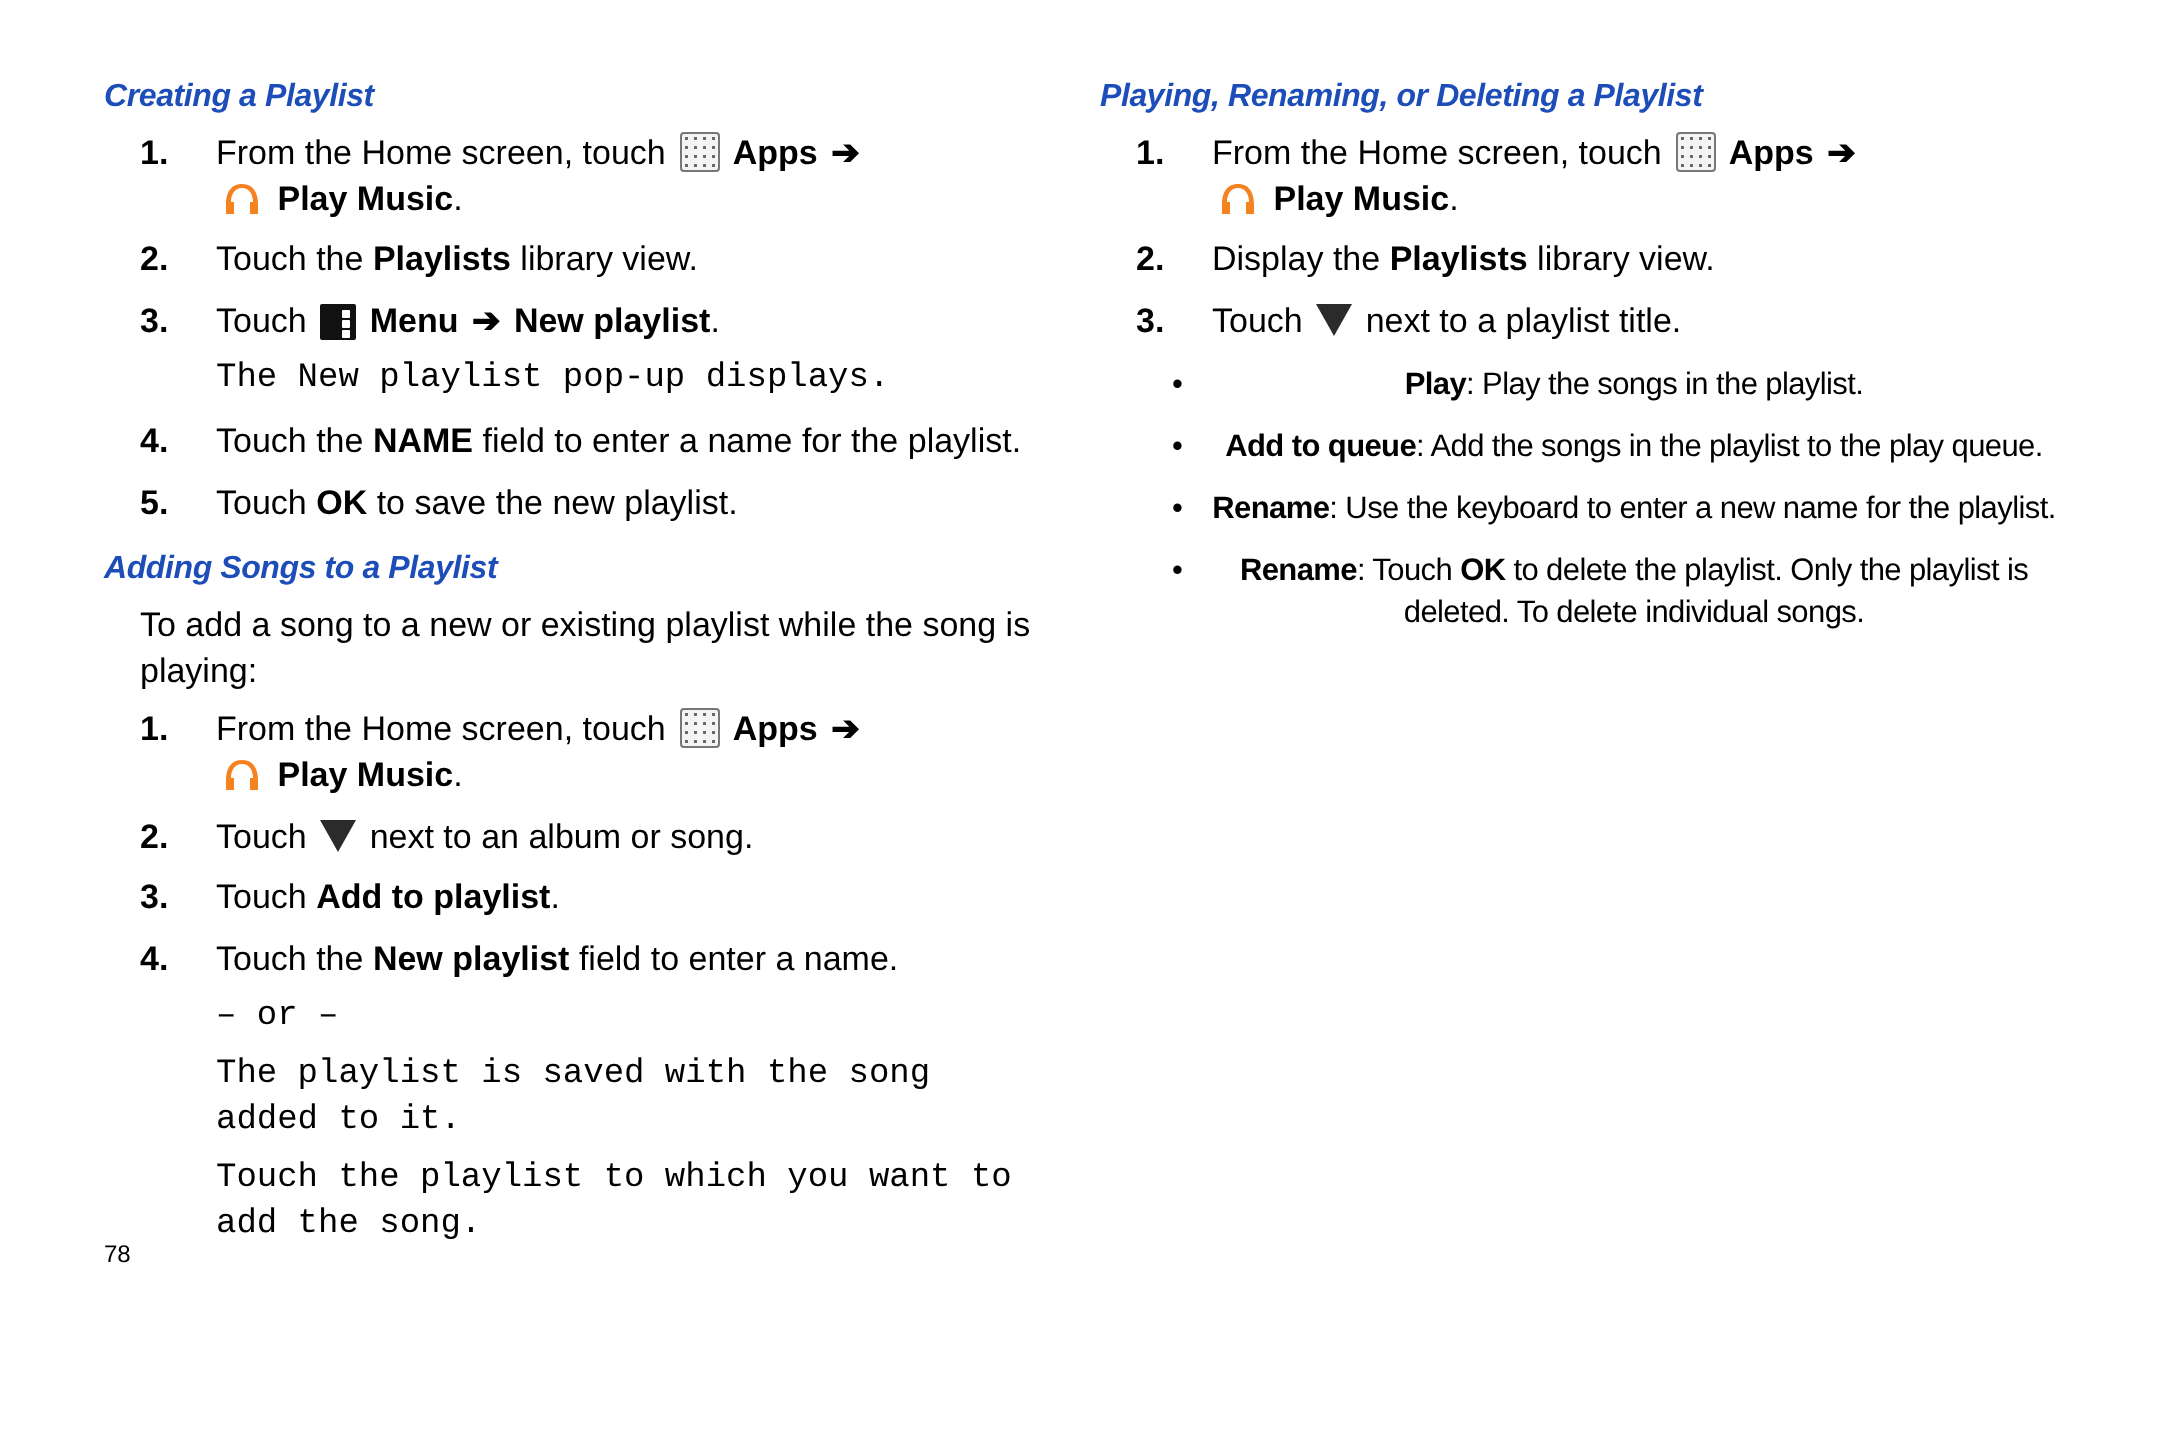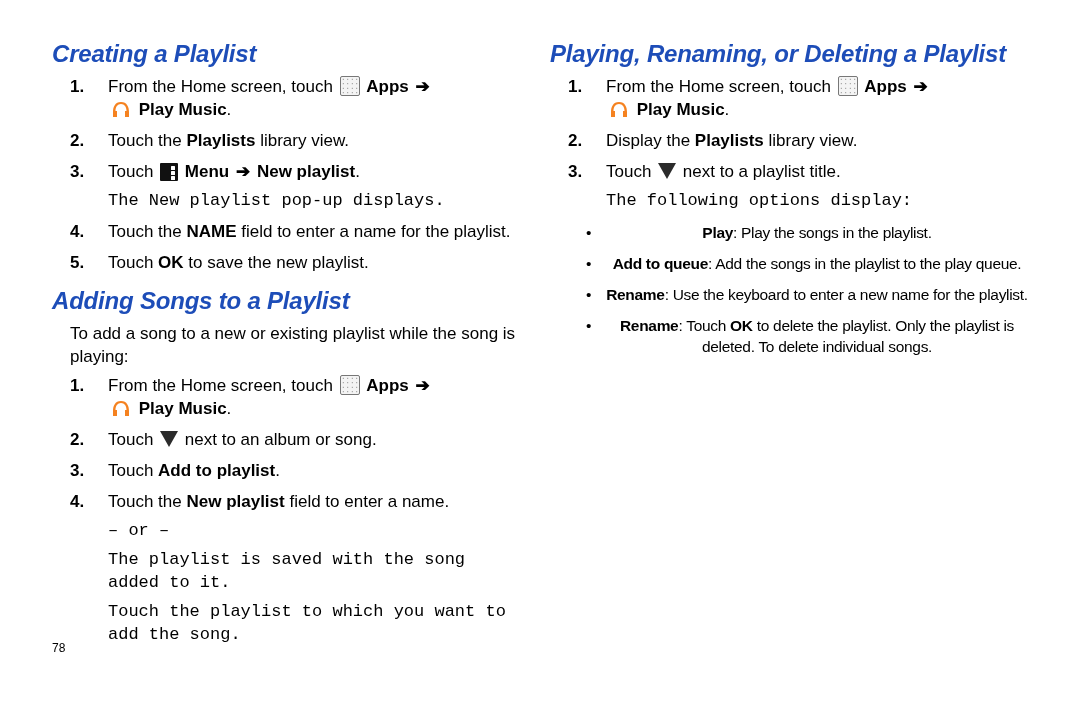--- a/index.html
+++ b/index.html
@@ -27,21 +27,21 @@
     position: relative;
   }
   .col.right {
     padding: 0 24px 0 10px;
   }
   .section-heading {
     font-family: Arial, Helvetica, sans-serif;
     font-weight: 900;
     font-style: italic;
     color: #1d4db8;
-    font-size: 24px;
+    font-size: 16px;
     margin: 0 0 6px 0;
     letter-spacing: -0.2px;
   }
   .intro {
     margin: 4px 0 4px 18px;
   }
   ol.steps {
     list-style: none;
     padding: 0;
     margin: 0 0 0 42px;
@@ -243,21 +243,20 @@
       </li>
       <li>
         <span class="num">2.</span>
         <span>Display the </span><b>Playlists</b><span> library view.</span>
       </li>
       <li>
         <span class="num">3.</span>
         <span>Touch </span>
         <span class="icon icon-tri"></span>
         <span> next to a playlist title.</span>
-        <div class="cont">The following options display:</div>
       </li>
     </ol>
     <ul class="opts condensed">
       <li><b>Play</b><span>: Play the songs in the playlist.</span></li>
       <li><b>Add to queue</b><span>: Add the songs in the playlist to the play queue.</span></li>
       <li><b>Rename</b><span>: Use the keyboard to enter a new name for the playlist.</span></li>
       <li><b>Rename</b><span>: Touch </span><b>OK</b><span> to delete the playlist. Only the playlist is deleted. To delete individual songs.</span></li>
     </ul>
   </div>
 </div>

